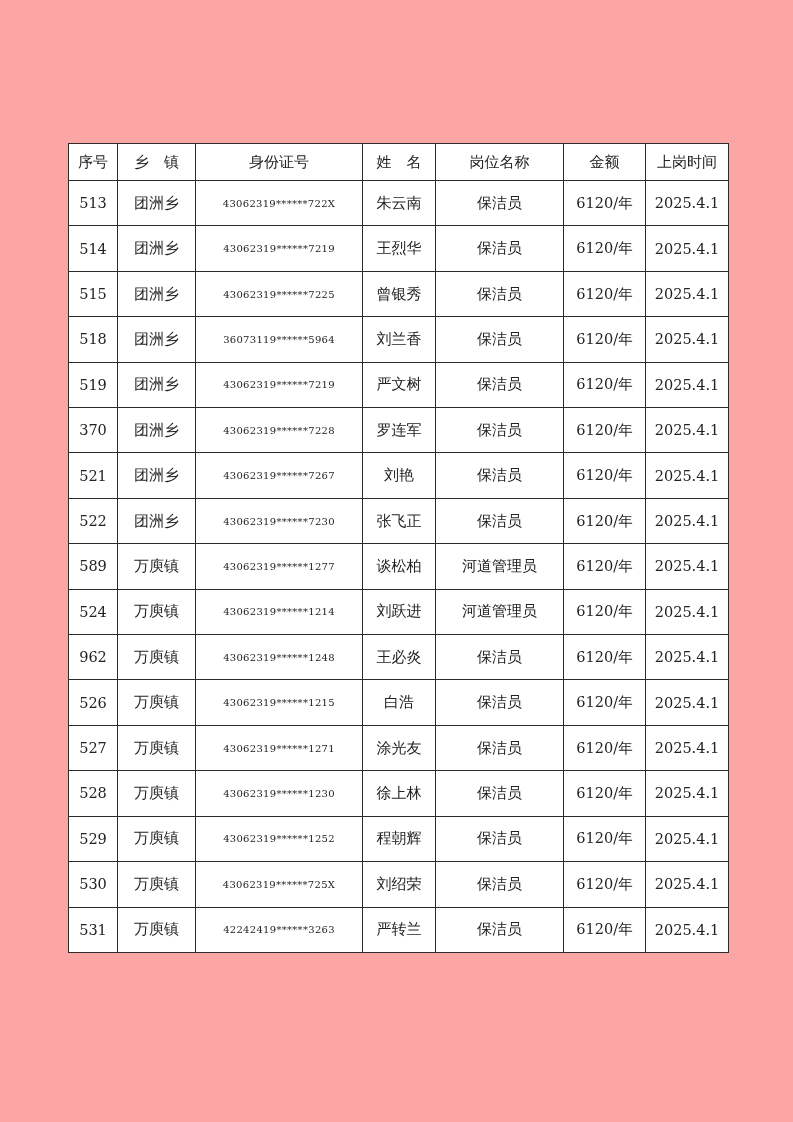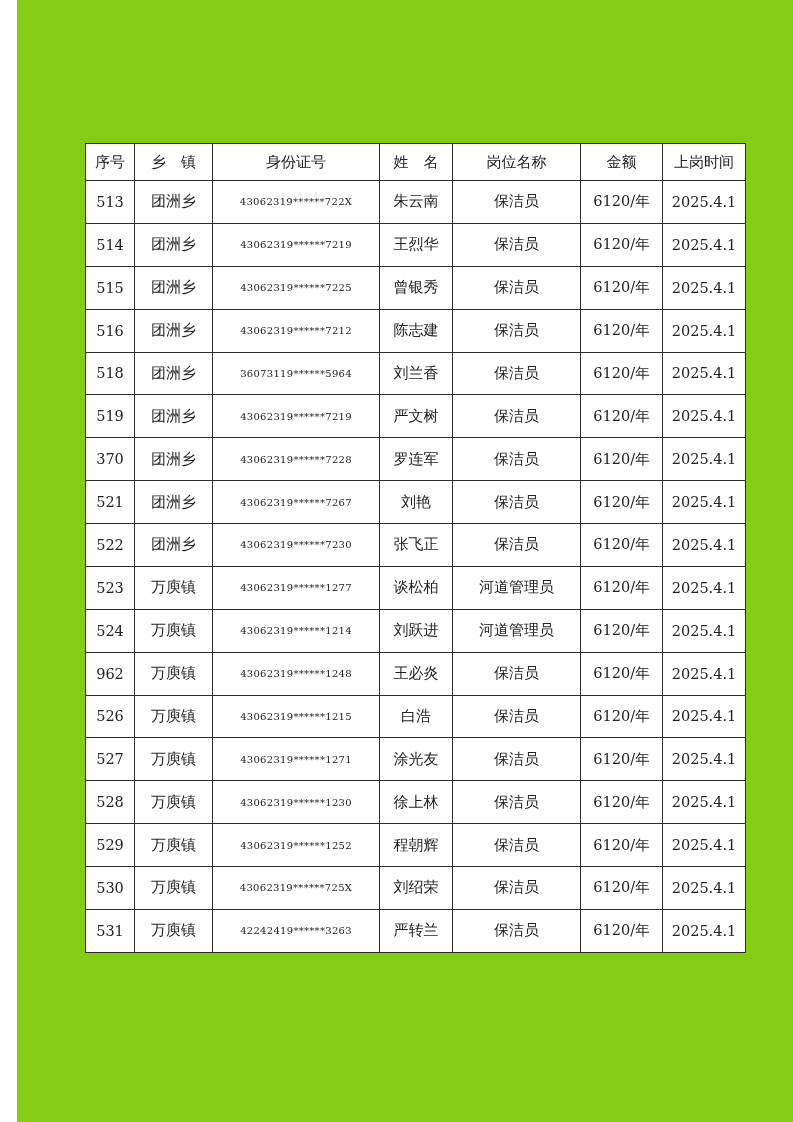--- a/index.html
+++ b/index.html
@@ -10,22 +10,21 @@
   body {
     width: 793px;
     height: 1122px;
     position: relative;
     font-family: "DejaVu Serif", serif;
     color: #222222;
   }
   .page {
     position: absolute;
     inset: 0;
-    background: #84cc16;
-    margin-left: 17px;
+    background: #fca5a5;
   }
   table.roster {
     position: absolute;
     left: 68px;
     top: 143px;
     width: 660px;
     height: 810px;
     border-collapse: collapse;
     table-layout: fixed;
     background: #ffffff;
@@ -105,29 +104,20 @@
         <tr>
           <td class="col-seq">515</td>
           <td class="col-township">团洲乡</td>
           <td class="col-id_number">43062319******7225</td>
           <td class="col-name">曾银秀</td>
           <td class="col-position">保洁员</td>
           <td class="col-amount">6120/年</td>
           <td class="col-start_date">2025.4.1</td>
         </tr>
         <tr>
-          <td class="col-seq">516</td>
-          <td class="col-township">团洲乡</td>
-          <td class="col-id_number">43062319******7212</td>
-          <td class="col-name">陈志建</td>
-          <td class="col-position">保洁员</td>
-          <td class="col-amount">6120/年</td>
-          <td class="col-start_date">2025.4.1</td>
-        </tr>
-        <tr>
           <td class="col-seq">518</td>
           <td class="col-township">团洲乡</td>
           <td class="col-id_number">36073119******5964</td>
           <td class="col-name">刘兰香</td>
           <td class="col-position">保洁员</td>
           <td class="col-amount">6120/年</td>
           <td class="col-start_date">2025.4.1</td>
         </tr>
         <tr>
           <td class="col-seq">519</td>
@@ -159,21 +149,21 @@
         <tr>
           <td class="col-seq">522</td>
           <td class="col-township">团洲乡</td>
           <td class="col-id_number">43062319******7230</td>
           <td class="col-name">张飞正</td>
           <td class="col-position">保洁员</td>
           <td class="col-amount">6120/年</td>
           <td class="col-start_date">2025.4.1</td>
         </tr>
         <tr>
-          <td class="col-seq">523</td>
+          <td class="col-seq">589</td>
           <td class="col-township">万庾镇</td>
           <td class="col-id_number">43062319******1277</td>
           <td class="col-name">谈松柏</td>
           <td class="col-position">河道管理员</td>
           <td class="col-amount">6120/年</td>
           <td class="col-start_date">2025.4.1</td>
         </tr>
         <tr>
           <td class="col-seq">524</td>
           <td class="col-township">万庾镇</td>

